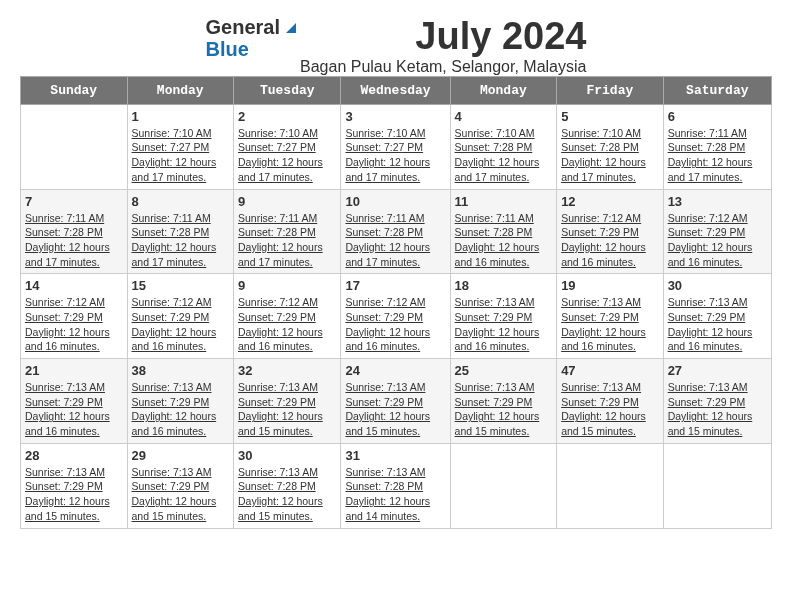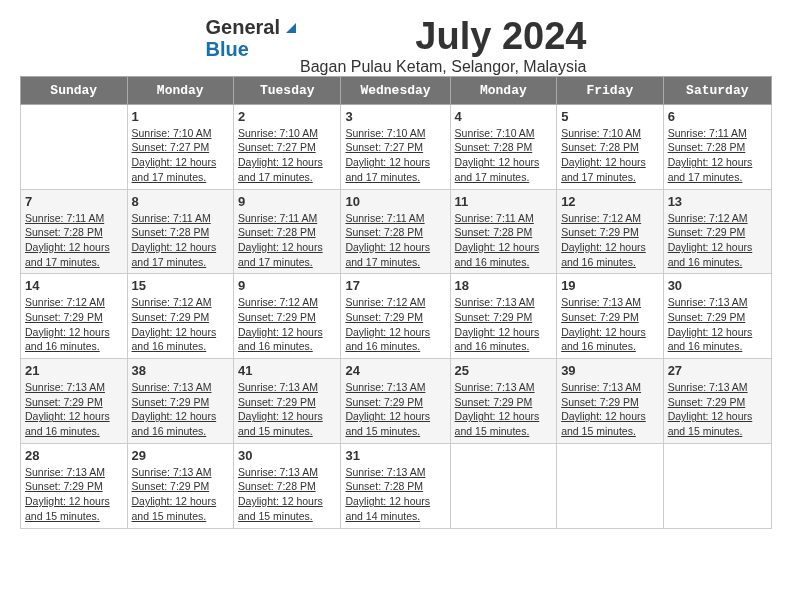--- a/index.html
+++ b/index.html
@@ -216,33 +216,33 @@
       <tr>
         <td>
           <span class="day-number">21</span>
           <div class="day-detail">Sunrise: 7:13 AM<br>Sunset: 7:29 PM<br>Daylight: 12 hours and 16 minutes.</div>
         </td>
         <td>
           <span class="day-number">38</span>
           <div class="day-detail">Sunrise: 7:13 AM<br>Sunset: 7:29 PM<br>Daylight: 12 hours and 16 minutes.</div>
         </td>
         <td>
-          <span class="day-number">41</span>
+          <span class="day-number">32</span>
           <div class="day-detail">Sunrise: 7:13 AM<br>Sunset: 7:29 PM<br>Daylight: 12 hours and 15 minutes.</div>
         </td>
         <td>
           <span class="day-number">24</span>
           <div class="day-detail">Sunrise: 7:13 AM<br>Sunset: 7:29 PM<br>Daylight: 12 hours and 15 minutes.</div>
         </td>
         <td>
           <span class="day-number">25</span>
           <div class="day-detail">Sunrise: 7:13 AM<br>Sunset: 7:29 PM<br>Daylight: 12 hours and 15 minutes.</div>
         </td>
         <td>
-          <span class="day-number">39</span>
+          <span class="day-number">47</span>
           <div class="day-detail">Sunrise: 7:13 AM<br>Sunset: 7:29 PM<br>Daylight: 12 hours and 15 minutes.</div>
         </td>
         <td>
           <span class="day-number">27</span>
           <div class="day-detail">Sunrise: 7:13 AM<br>Sunset: 7:29 PM<br>Daylight: 12 hours and 15 minutes.</div>
         </td>
       </tr>
       <tr>
         <td>
           <span class="day-number">28</span>

